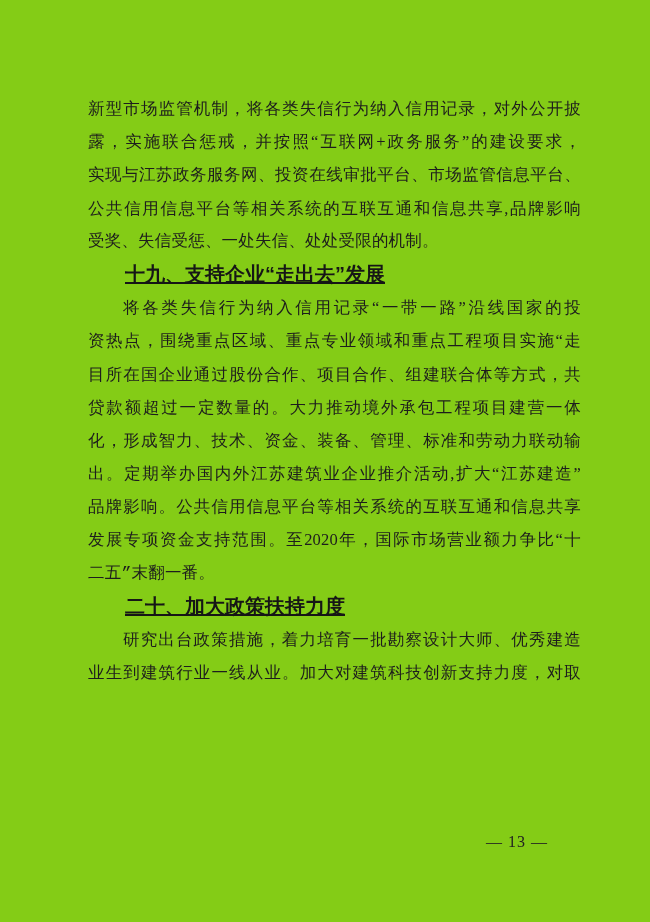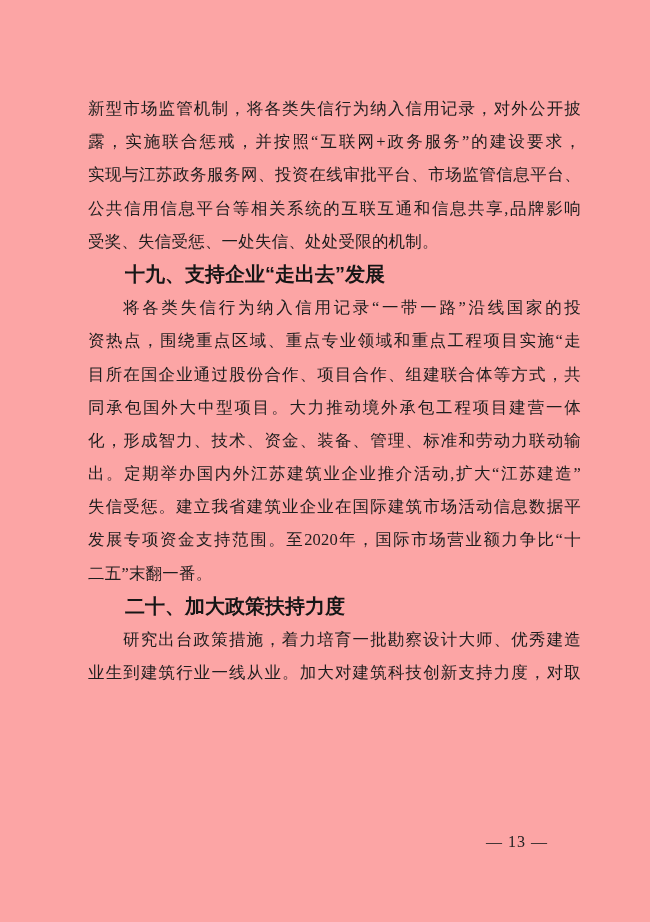--- a/index.html
+++ b/index.html
@@ -2,21 +2,21 @@
 <html><head>
 <meta charset="utf-8">
 <style>
   html, body { margin: 0; padding: 0; }
   body { background: #ffffff; }
 
   .page {
     position: relative;
     width: 650px;
     height: 922px;
-    background: #fca5a5;
+    background: #84cc16;
     color: #1d1d1d;
     font-family: "Liberation Serif", serif;
     overflow: hidden;
   }
 
   .content {
     position: absolute;
     left: 88px;
     top: 92px;
     width: 493px;
@@ -32,32 +32,34 @@
     text-align-last: justify;
     text-justify: inter-ideograph;
     letter-spacing: 0.2px;
   }
 
   .line.para-first { text-indent: 35px; }
 
   .line.para-last {
     text-align: right;
     text-align-last: left;
+    font-family: Liberation Mono, monospace;
   }
 
   .heading {
     margin: 0;
     padding-left: 37px;
     font-family: "Liberation Sans", sans-serif;
     font-weight: 700;
     font-size: 20px;
     line-height: 33.2px;
     height: 33.2px;
     overflow: hidden;
     color: #161616;
+    text-decoration: underline;
   }
 
   .page-number {
     position: absolute;
     top: 832px;
     right: 102px;
     font-size: 16px;
     line-height: 20px;
     color: #222222;
     letter-spacing: 1px;
@@ -73,24 +75,24 @@
     <p class="line">露，实施联合惩戒，并按照“互联网+政务服务”的建设要求，</p>
     <p class="line">实现与江苏政务服务网、投资在线审批平台、市场监管信息平台、</p>
     <p class="line">公共信用信息平台等相关系统的互联互通和信息共享,品牌影响</p>
     <p class="line para-last">受奖、失信受惩、一处失信、处处受限的机制。</p>
 
     <h2 class="heading">十九、支持企业“走出去”发展</h2>
 
     <p class="line para-first">将各类失信行为纳入信用记录“一带一路”沿线国家的投</p>
     <p class="line">资热点，围绕重点区域、重点专业领域和重点工程项目实施“走</p>
     <p class="line">目所在国企业通过股份合作、项目合作、组建联合体等方式，共</p>
-    <p class="line">同承包国外大中型项目。大力推动境外承包工程项目建营一体</p>
+    <p class="line">贷款额超过一定数量的。大力推动境外承包工程项目建营一体</p>
     <p class="line">化，形成智力、技术、资金、装备、管理、标准和劳动力联动输</p>
     <p class="line">出。定期举办国内外江苏建筑业企业推介活动,扩大“江苏建造”</p>
-    <p class="line">失信受惩。建立我省建筑业企业在国际建筑市场活动信息数据平</p>
+    <p class="line">品牌影响。公共信用信息平台等相关系统的互联互通和信息共享</p>
     <p class="line">发展专项资金支持范围。至2020年，国际市场营业额力争比“十</p>
     <p class="line para-last">二五”末翻一番。</p>
 
     <h2 class="heading">二十、加大政策扶持力度</h2>
 
     <p class="line para-first">研究出台政策措施，着力培育一批勘察设计大师、优秀建造</p>
     <p class="line">业生到建筑行业一线从业。加大对建筑科技创新支持力度，对取</p>
 
   </div>
 

